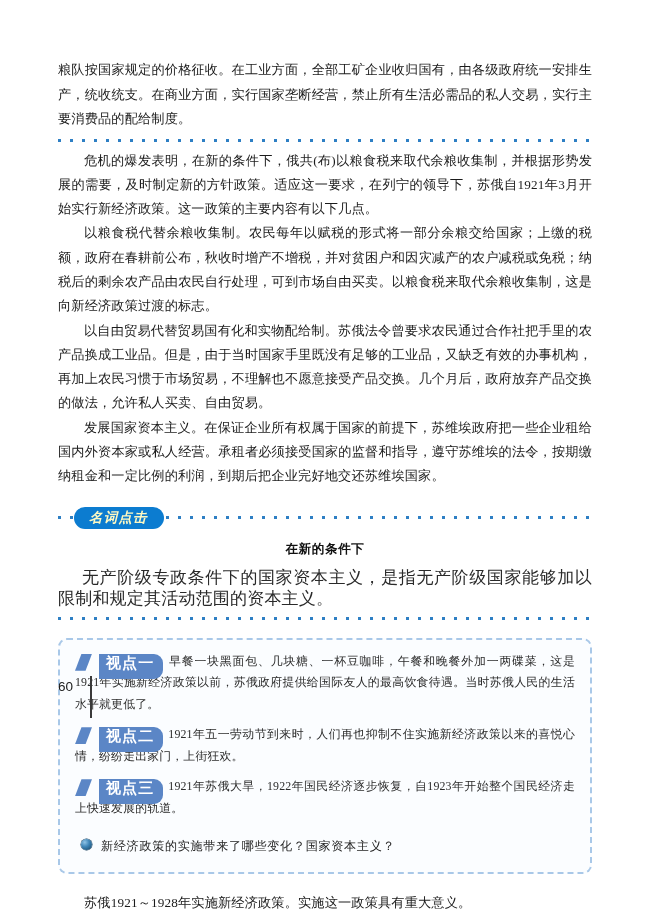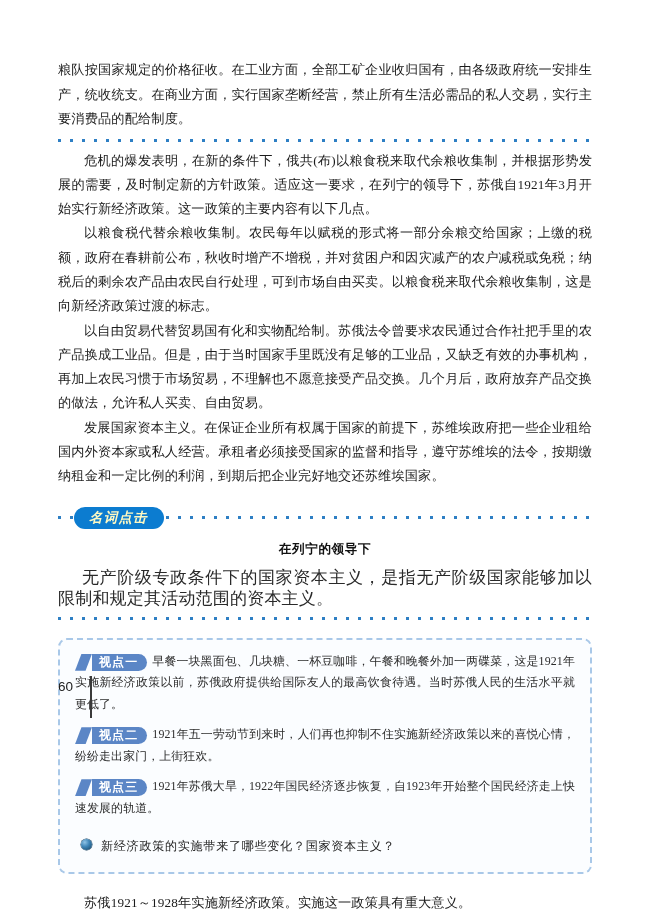--- a/index.html
+++ b/index.html
@@ -161,25 +161,25 @@
     -webkit-clip-path: polygon(38% 0, 100% 0, 62% 100%, 0 100%);
     clip-path: polygon(38% 0, 100% 0, 62% 100%, 0 100%);
   }
   .view-tag .plate {
     display: inline-block;
     height: 17px;
     line-height: 17px;
     background: #5b86c6;
     color: #ffffff;
     font-family: "Liberation Sans", "DejaVu Sans", sans-serif;
-    font-size: 12px;
+    font-size: 15px;
     font-weight: bold;
     letter-spacing: 1.1px;
-    padding: 0 9px 0 7px;
-    margin-left: 0;
+    padding: 0 9px 8px 7px;
+    margin-left: 7px;
     border-radius: 0 9px 9px 0;
     vertical-align: top;
   }
 
   .view-question {
     margin-top: 17px;
     padding-left: 26px;
     position: relative;
     font-family: "Liberation Serif", "DejaVu Serif", serif;
     font-size: 12.1px;
@@ -259,21 +259,21 @@
       <p class="para indent">以粮食税代替余粮收集制。农民每年以赋税的形式将一部分余粮交给国家；上缴的税额，政府在春耕前公布，秋收时增产不增税，并对贫困户和因灾减产的农户减税或免税；纳税后的剩余农产品由农民自行处理，可到市场自由买卖。以粮食税来取代余粮收集制，这是向新经济政策过渡的标志。</p>
       <p class="para indent">以自由贸易代替贸易国有化和实物配给制。苏俄法令曾要求农民通过合作社把手里的农产品换成工业品。但是，由于当时国家手里既没有足够的工业品，又缺乏有效的办事机构，再加上农民习惯于市场贸易，不理解也不愿意接受产品交换。几个月后，政府放弃产品交换的做法，允许私人买卖、自由贸易。</p>
       <p class="para indent">发展国家资本主义。在保证企业所有权属于国家的前提下，苏维埃政府把一些企业租给国内外资本家或私人经营。承租者必须接受国家的监督和指导，遵守苏维埃的法令，按期缴纳租金和一定比例的利润，到期后把企业完好地交还苏维埃国家。</p>
     </div>
 
     <div class="term-section">
       <div class="term-rule-top">
         <div class="dots"></div>
         <span class="term-badge">名词点击</span>
       </div>
-      <div class="term-title">在列宁的领导下</div>
+      <div class="term-title">在新的条件下</div>
       <div class="term-body">无产阶级专政条件下的国家资本主义，是指无产阶级国家能够加以限制和规定其活动范围的资本主义。</div>
       <div class="term-rule-bottom"></div>
     </div>
 
     <div class="view-box">
 
       <div class="view-item">
         <div class="view-text"><span class="view-tag"><span class="slash"></span><span class="plate">视点一</span></span><span>早餐一块黑面包、几块糖、一杯豆咖啡，午餐和晚餐外加一两碟菜，这是1921年实施新经济政策以前，苏俄政府提供给国际友人的最高饮食待遇。当时苏俄人民的生活水平就更低了。</span></div>
       </div>
 

